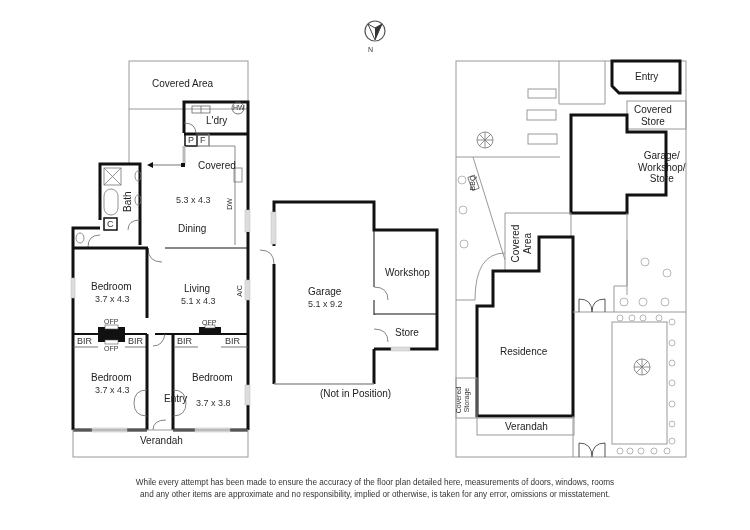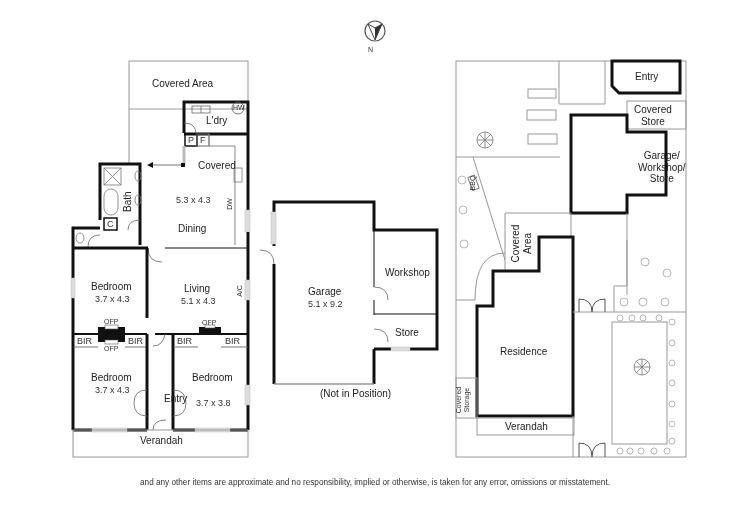--- a/index.html
+++ b/index.html
@@ -247,14 +247,15 @@
 </div>
 <div class="lbl" style="left:500px;top:346px;">Residence</div>
 <div class="lbl xs vert" style="left:450px;top:392px;">
   <div>Covered</div>
   <div>Storage</div>
 </div>
 <div class="lbl" style="left:505px;top:421px;">Verandah</div>
 <div class="lbl xs vert" style="left:466px;top:179px;">BBQ</div>
 
 <div class="disclaimer">
+  <div>While every attempt has been made to ensure the accuracy of the floor plan detailed here, measurements of doors, windows, rooms</div>
   <div>and any other items are approximate and no responsibility, implied or otherwise, is taken for any error, omissions or misstatement.</div>
 </div>
 
 </body></html>

